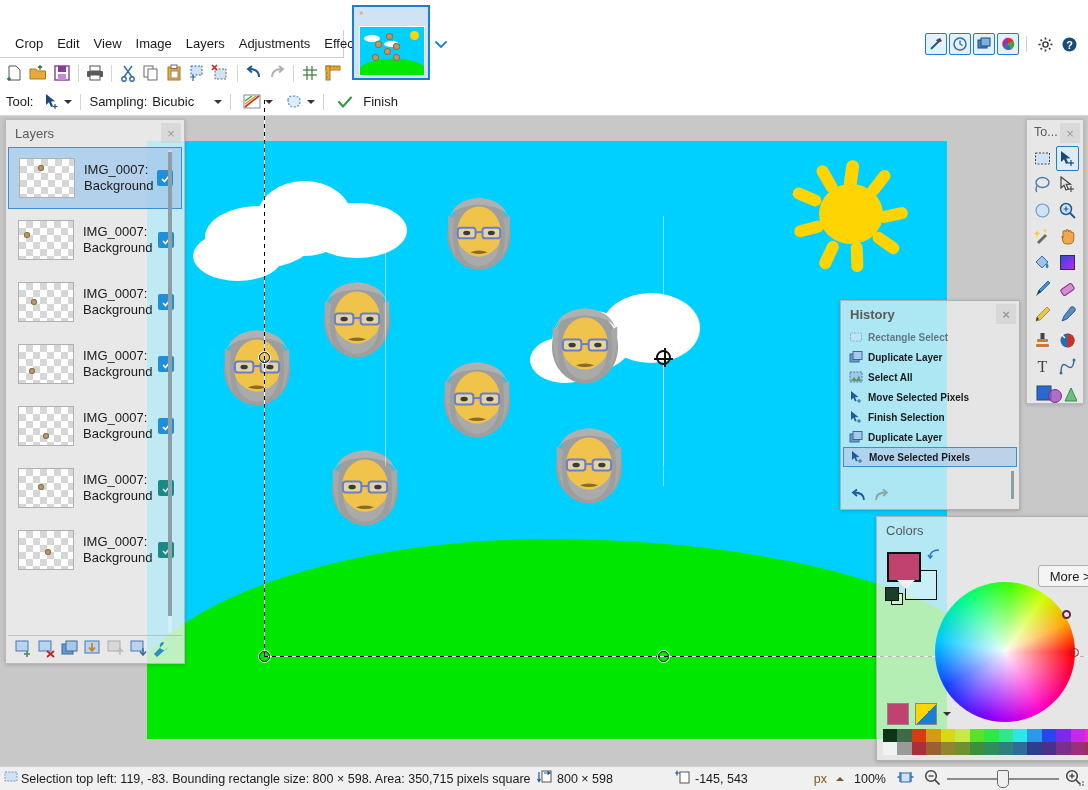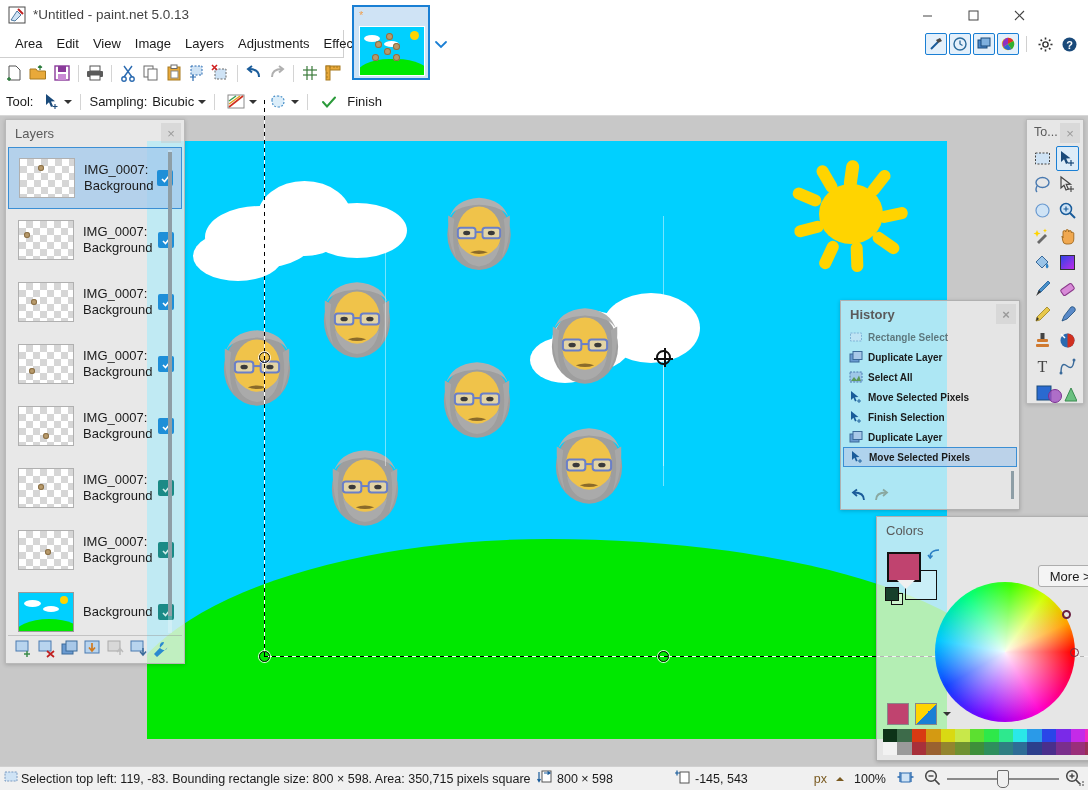--- a/index.html
+++ b/index.html
@@ -81,21 +81,21 @@
   .tbi { width: 26px; height: 24px; display:flex; align-items:center; justify-content:center; }
   .tbsep { width: 1px; height: 17px; background: #d4d4d4; margin: 0 4px; }
 
   
   .optbar {
     position: absolute; left: 0; top: 88px; width: 1088px; height: 28px;
     background: #fff; display: flex; align-items: center; padding-left: 6px;
     border-bottom: 1px solid #d8d8d8;
   }
   .opt-label { font-size: 13px; color: #1a1a1a; margin-right: 5px; white-space: nowrap; }
-  .opt-value { font-size: 13px; color: #1a1a1a; margin-right: 4px; white-space: nowrap; }
+  .opt-value { font-size: 13px; color: #1a1a1a; margin-right: 20px; white-space: nowrap; }
   .caret { width: 0; height: 0; border-left: 4px solid transparent; border-right: 4px solid transparent; border-top: 4px solid #333; }
   .opt-sep { width: 1px; height: 16px; background: #d4d4d4; margin: 0 8px; }
   .finish-txt { font-size: 13px; color: #1a1a1a; margin-left: 5px; }
 
   
   .workarea {
     position: absolute; left: 0; top: 116px; width: 1088px; height: 650px;
     background: #c8c8c8;
   }
   .canvas {
@@ -331,50 +331,23 @@
     background:#f0f0f0; border:1px solid #6a6a6a; border-radius: 2px 2px 5px 5px;
   }
   .grip { position:absolute; right:3px; bottom:3px; width:10px; height:10px; }
   .grip i { position:absolute; width:2px; height:2px; background:#9a9a9a; }
 </style>
 </head>
 <body>
 
 <div id="app">
 
-  <div class="titlebar">
-    <div class="title-icon">
-      <svg width="18" height="18" viewBox="0 0 18 18">
-        <rect x="1" y="1" width="16" height="16" fill="#fff" stroke="#4a4a4a"></rect>
-        <path d="M3 14 L9 5 L13 9 L7 15 Z" fill="#cfe3f5" stroke="#2a5c8a" stroke-width="0.8"></path>
-        <path d="M10 3 L15 8" stroke="#c02020" stroke-width="2"></path>
-      </svg>
-    </div>
-    <div class="title-text">*Untitled - paint.net 5.0.13</div>
-
-    <div class="wbtn wmin">
-      <svg width="11" height="11" viewBox="0 0 11 11">
-          <line x1="1" y1="6" x2="10" y2="6" stroke="#444" stroke-width="1"></line>
-        </svg>
-    </div>
-    <div class="wbtn wmax">
-      <svg width="11" height="11" viewBox="0 0 11 11">
-          <rect x="1" y="1" width="9" height="9" fill="none" stroke="#444" stroke-width="1"></rect>
-        </svg>
-    </div>
-    <div class="wbtn wclose">
-      <svg width="11" height="11" viewBox="0 0 11 11">
-          <line x1="1" y1="1" x2="10" y2="10" stroke="#444" stroke-width="1.1"></line>
-          <line x1="10" y1="1" x2="1" y2="10" stroke="#444" stroke-width="1.1"></line>
-        </svg>
-    </div>
-  </div>
 
   <div class="menubar">
-    <div class="menu-item">Area</div>
+    <div class="menu-item">Crop</div>
     <div class="menu-item">Edit</div>
     <div class="menu-item">View</div>
     <div class="menu-item">Image</div>
     <div class="menu-item">Layers</div>
     <div class="menu-item">Adjustments</div>
     <div class="menu-item">Effects</div>
   </div>
 
   <div class="doctab">
     <div class="mini-title"></div>
@@ -831,34 +804,20 @@
             <svg width="11" height="11" viewBox="0 0 11 11">
               <path d="M2 6 L4.5 8.5 L9 3" stroke="#cfeeea" stroke-width="1.6" fill="none"></path>
             </svg>
           </div>
       </div>
       <div class="layer-row">
         <div class="layer-thumb">
             <span class="mini-dot" style="left:26px;top:18px;"></span>
           </div>
         <div class="layer-name">IMG_0007: Background</div>
-        <div class="layer-check green">
-            <svg width="11" height="11" viewBox="0 0 11 11">
-              <path d="M2 6 L4.5 8.5 L9 3" stroke="#cfeeea" stroke-width="1.6" fill="none"></path>
-            </svg>
-          </div>
-      </div>
-      <div class="layer-row">
-        <div class="layer-thumb photo">
-          <span class="lt-grass"></span>
-            <span class="lt-sun"></span>
-          <span class="lt-cloud" style="left:5px;top:7px;width:17px;height:7px;"></span>
-          <span class="lt-cloud" style="left:24px;top:13px;width:16px;height:6px;"></span>
-        </div>
-        <div class="layer-name">Background</div>
         <div class="layer-check green">
             <svg width="11" height="11" viewBox="0 0 11 11">
               <path d="M2 6 L4.5 8.5 L9 3" stroke="#cfeeea" stroke-width="1.6" fill="none"></path>
             </svg>
           </div>
       </div>
     </div>
     <div class="layers-scroll">
         <i></i>
       </div>

